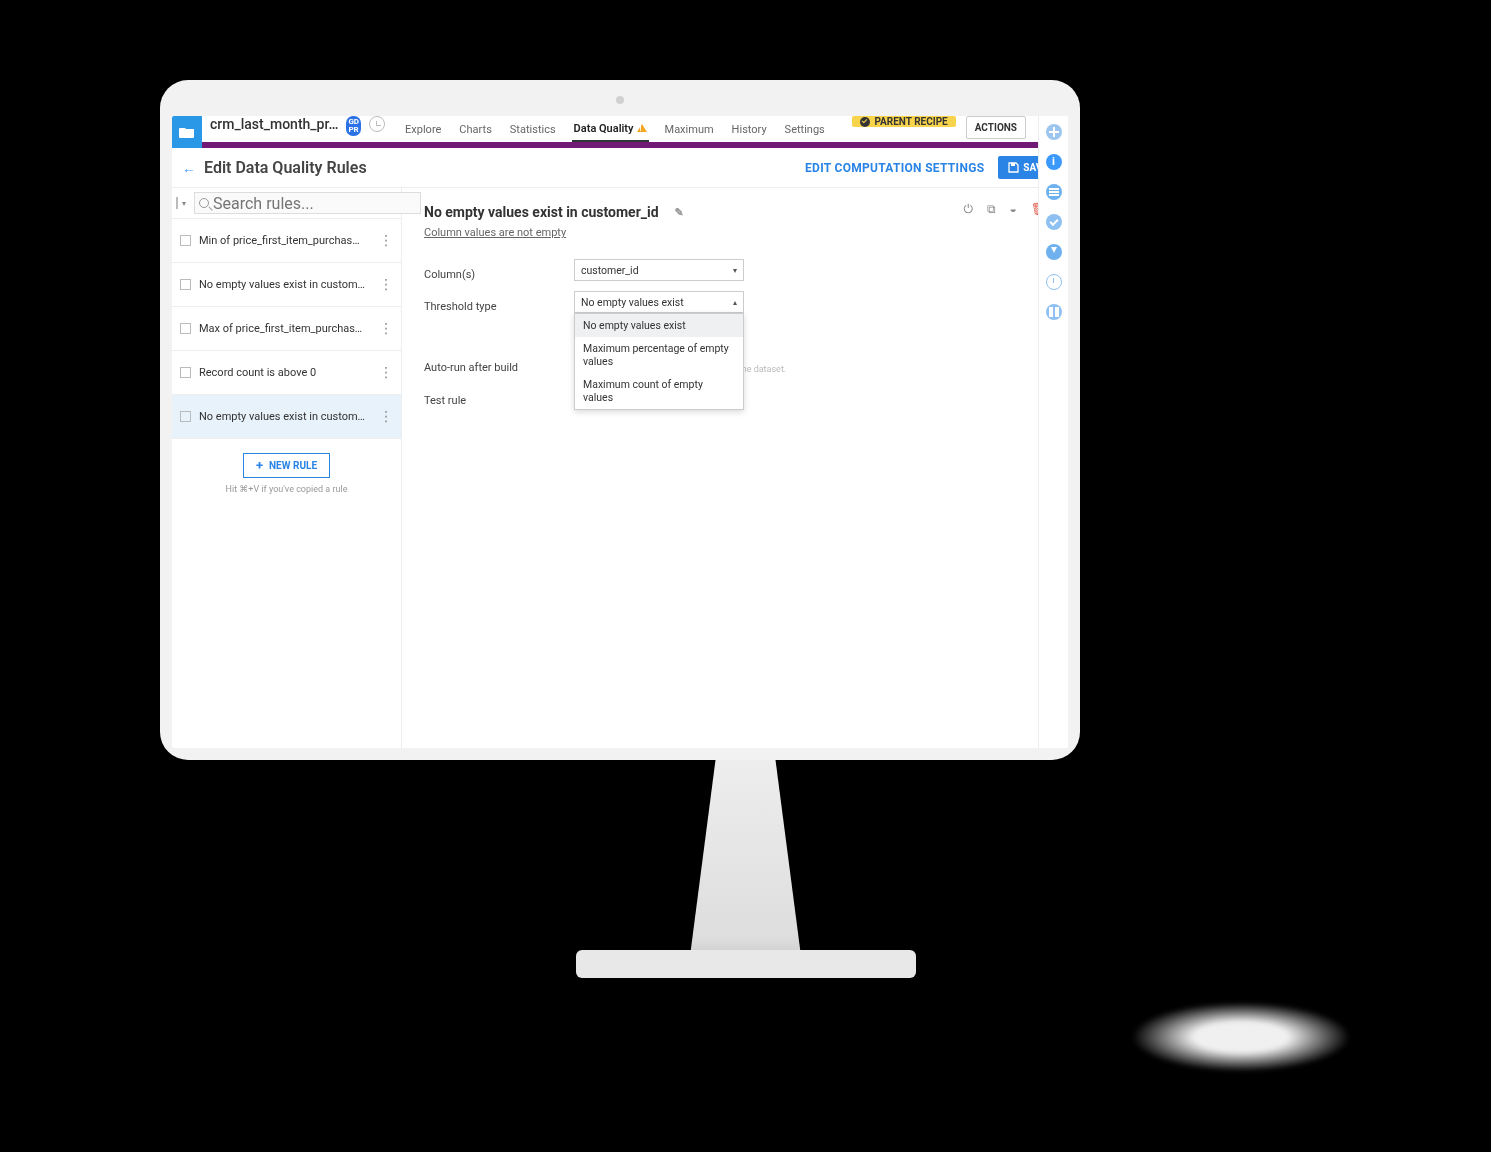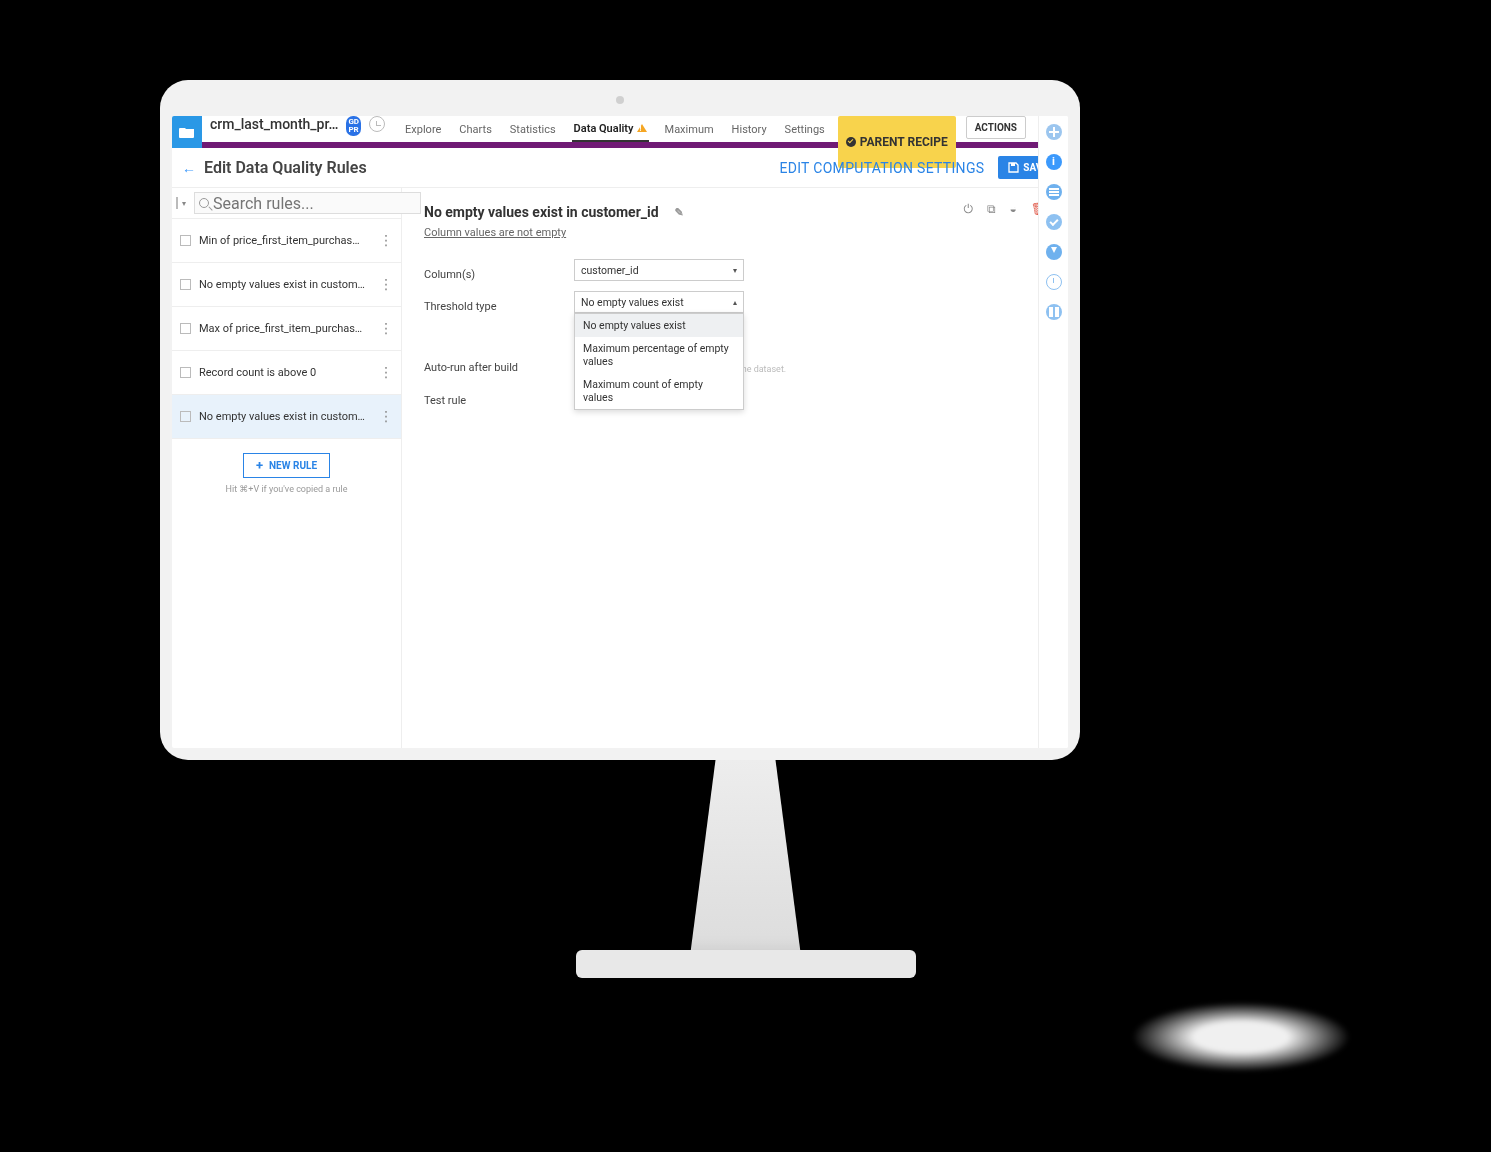--- a/index.html
+++ b/index.html
@@ -82,42 +82,42 @@
   .history-icon::after{content:"";position:absolute;left:50%;top:50%;width:4px;height:4px;border-left:1.3px solid #bbb;border-bottom:1.3px solid #bbb;transform:translate(-1px,-3px);}
   .tabs { display: flex; gap: 14px; margin-left: 8px; align-items: center; height:100%;}
   .tab { color: #666; font-size: 11px; padding: 0 2px; height:100%; display:flex; align-items:center; gap:3px; cursor:pointer;}
   .tab.active { color: #222; font-weight:600; border-bottom: 2px solid #333; }
   .warn-tri {
     width:0;height:0;border-left:5px solid transparent;border-right:5px solid transparent;border-bottom:8px solid #f5a623;display:inline-block;position:relative;
   }
   .warn-tri::after{content:"!";position:absolute;left:-2px;top:1px;font-size:7px;color:#fff;font-weight:700;}
   .spacer { flex: 1; }
   .parent-recipe {
-    background: #f8d34c; color: #333; font-size: 12px; font-weight:700;
-    padding: 19px 8px; border-radius: 2px;
+    background: #f8d34c; color: #333; font-size: 10px; font-weight:700;
+    padding: 0 8px; border-radius: 2px;
     display:flex;align-items:center;gap:4px;
   }
   .check-circle{width:10px;height:10px;border-radius:50%;background:#333;position:relative;display:inline-block;}
   .check-circle::after{content:"";position:absolute;left:2px;top:2px;width:4px;height:2px;border-left:1.5px solid #f8d34c;border-bottom:1.5px solid #f8d34c;transform:rotate(-45deg);}
   .actions-btn {
     border:1px solid #ccc; padding:5px 8px; font-size:10px; font-weight:700;
     background:#fff; border-radius:2px; margin-left:6px;cursor:pointer;
   }
   .back-arrow {
     width:28px;text-align:center;font-size:16px;color:#555;cursor:pointer;margin-left:4px;
   }
 
   
   .subhead {
     display:flex;align-items:center;
     height:40px;padding:0 10px;border-bottom:1px solid #eee;
   }
   .subhead .back {color:#3b99fc;font-size:14px;margin-right:8px;cursor:pointer;}
   .subhead h2 {font-size:16px;font-weight:600;color:#444;}
-  .edit-comp {color:#2a84e6;font-size:14px;font-weight:400;letter-spacing:.3px;cursor:pointer;}
+  .edit-comp {color:#2a84e6;font-size:12px;font-weight:700;letter-spacing:.3px;cursor:pointer;}
   .save-btn {
     background:#2a84e6;color:#fff;font-size:10px;font-weight:700;
     padding:6px 10px;border-radius:2px;margin-left:14px;cursor:pointer;
     display:flex;align-items:center;gap:4px;
   }
 
   
   .body-split{flex:1;display:flex;min-height:0;}
 
   

